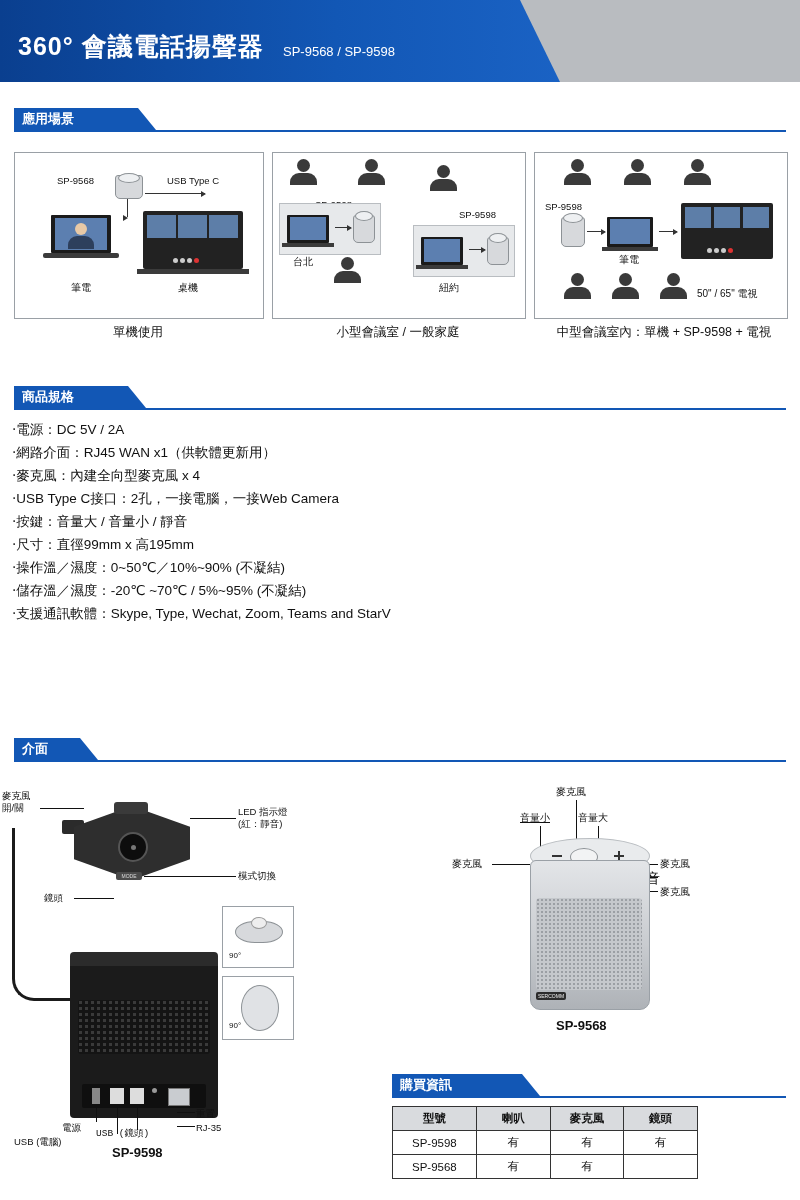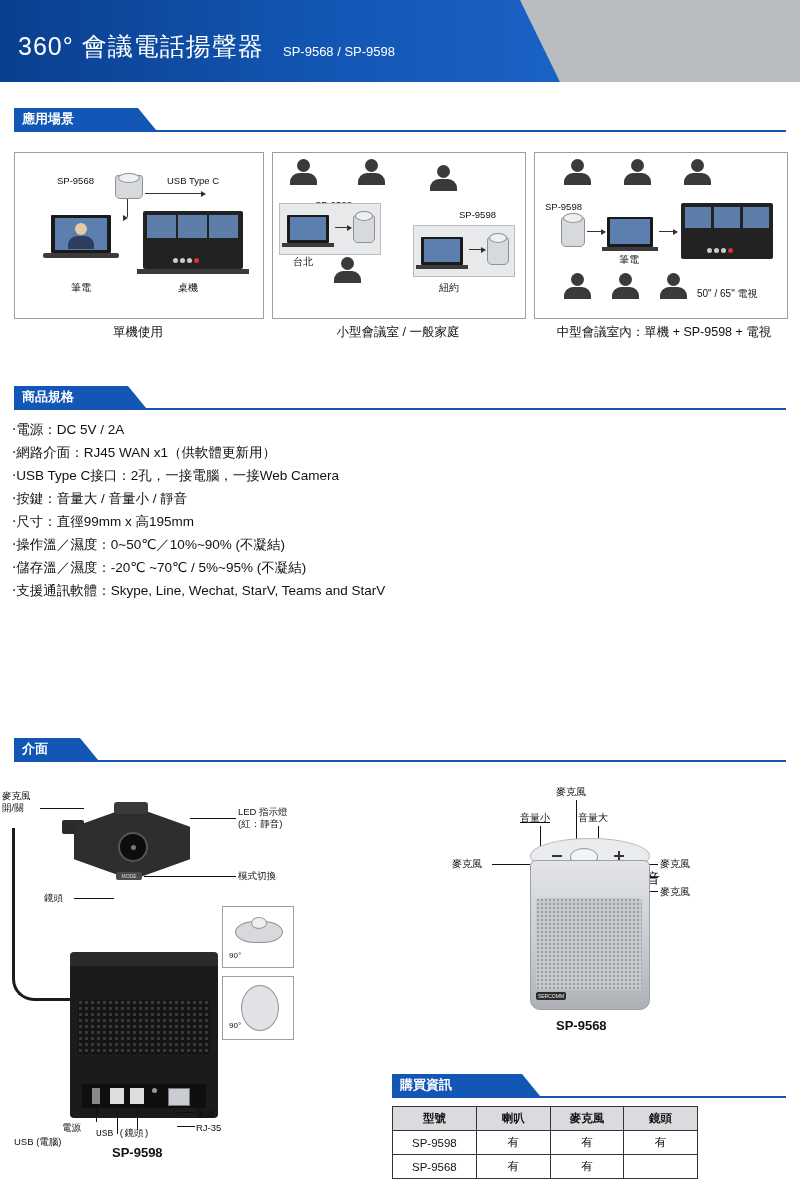--- a/index.html
+++ b/index.html
@@ -19,21 +19,21 @@
     background:#b9bcc0;
     overflow:hidden;
   }
   .header-blue{
     position:absolute;left:0;top:0;height:82px;width:560px;
     background:linear-gradient(90deg,#0a3f8f 0%,#1257b5 60%,#1a62c4 100%);
     clip-path:polygon(0 0, 520px 0, 560px 82px, 0 82px);
   }
   .header-title{
     position:absolute;left:18px;top:30px;
-    font-size:25px;font-weight:normal;color:#fff;letter-spacing:1px;
+    font-size:25px;font-weight:bold;color:#fff;letter-spacing:1px;
   }
   .header-sub{
     position:absolute;left:283px;top:44px;
     font-size:13px;color:#ffffff;
   }
 
   
   .sec-head{
     position:absolute;height:22px;
     background:#1257b5;
@@ -267,26 +267,27 @@
     <div class="person-body" style="left:125px;top:134px;width:27px;height:12px;"></div>
   </div>
   <div class="scn-cap" style="left:534px;top:324px;width:260px;">中型會議室內：單機 + SP-9598 + 電視</div>
 
   <div class="sec-head" style="left:14px;top:386px;width:124px;">商品規格</div>
   <div class="rule" style="left:14px;top:408px;width:772px;"></div>
 
   <div class="spec" style="left:12px;top:418px;">
     <div><span>‧</span><span>電源：DC 5V / 2A</span></div>
     <div><span>‧</span><span>網路介面：RJ45 WAN x1（供軟體更新用）</span></div>
+    <div><span>‧</span><span>麥克風：內建全向型麥克風 x 4</span></div>
     <div><span>‧</span><span>USB Type C接口：2孔，一接電腦，一接Web Camera</span></div>
     <div><span>‧</span><span>按鍵：音量大 / 音量小 / 靜音</span></div>
     <div><span>‧</span><span>尺寸：直徑99mm x 高195mm</span></div>
     <div><span>‧</span><span>操作溫／濕度：0~50℃／10%~90% (不凝結)</span></div>
     <div><span>‧</span><span>儲存溫／濕度：-20℃ ~70℃ / 5%~95% (不凝結)</span></div>
-    <div><span>‧</span><span>支援通訊軟體：Skype, Line, Wechat, StarV, Teams and StarV</span></div>
+    <div><span>‧</span><span>支援通訊軟體：Skype, Type, Wechat, Zoom, Teams and StarV</span></div>
   </div>
 
   <div class="sec-head" style="left:14px;top:738px;width:76px;">介面</div>
   <div class="rule" style="left:14px;top:760px;width:772px;"></div>
 
   <div>
 
     <div class="cable" style="left:12px;top:828px;width:58px;height:170px;"></div>
     <div style="position:absolute;left:62px;top:820px;width:22px;height:14px;background:#2b2b2b;border-radius:2px;"></div>
 

